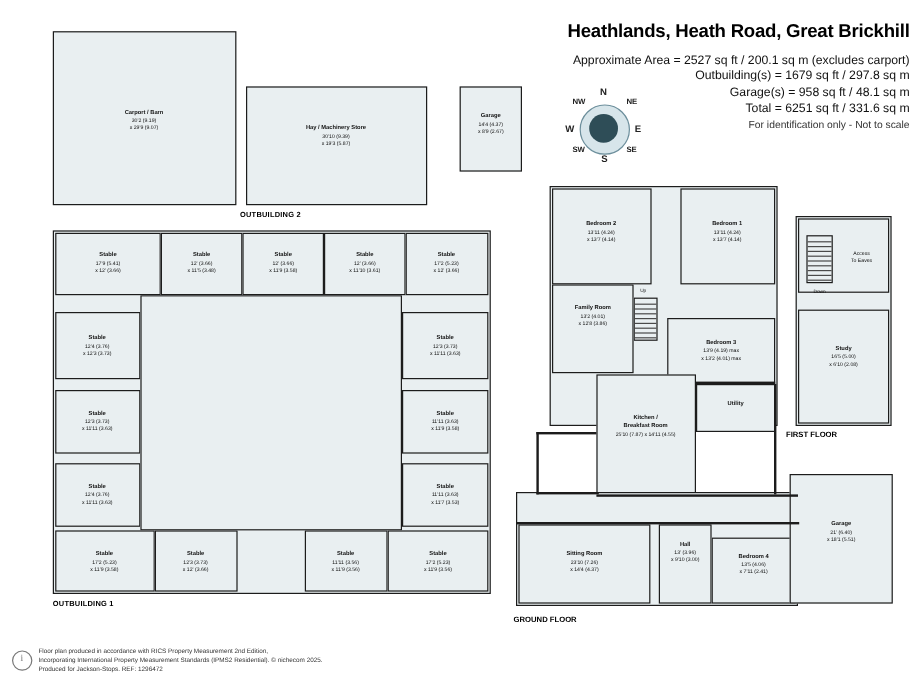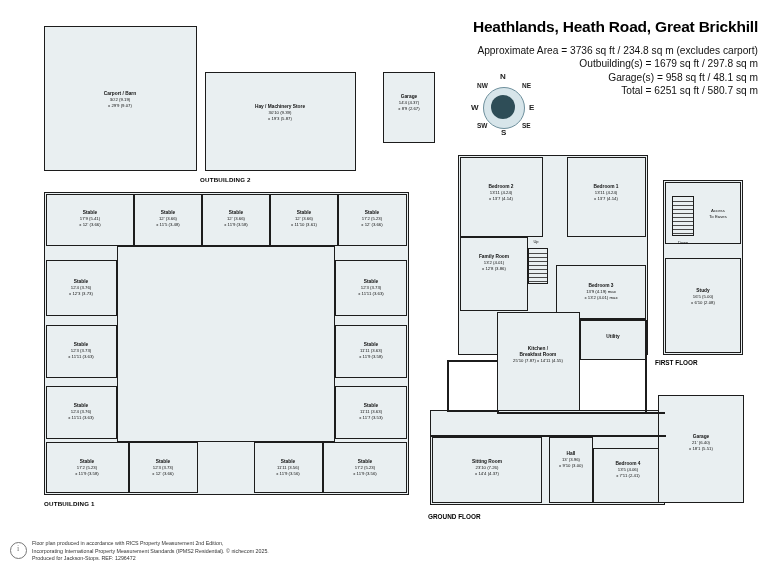--- a/index.html
+++ b/index.html
@@ -106,24 +106,25 @@
   .stairs{position:absolute;box-sizing:border-box;border:1px solid #1c1c1c;background:#e9eff1;}
   .stairs i{position:absolute;left:0;right:0;height:1px;background:#4a4a4a;display:block;}
 </style>
 </head>
 <body>
 
 <div class="stage">
 
   <div class="title">Heathlands, Heath Road, Great Brickhill</div>
   <div class="summary">
-    <div>Approximate Area = 3736 sq ft / 234.8 sq m (excludes carport)</div>
+    <div>Approximate Area = 2527 sq ft / 200.1 sq m (excludes carport)</div>
     <div>Outbuilding(s) = 1679 sq ft / 297.8 sq m</div>
     <div>Garage(s) = 958 sq ft / 48.1 sq m</div>
-    <div>Total = 6251 sq ft / 580.7 sq m</div>
+    <div>Total = 6251 sq ft / 331.6 sq m</div>
+    <div class="small">For identification only - Not to scale</div>
   </div>
 
   <div class="compass">
     <div class="ring"></div>
     <div class="inner"></div>
     <span class="n">N</span>
     <span class="s">S</span>
     <span class="e">E</span>
     <span class="w">W</span>
     <span class="ne">NE</span>

